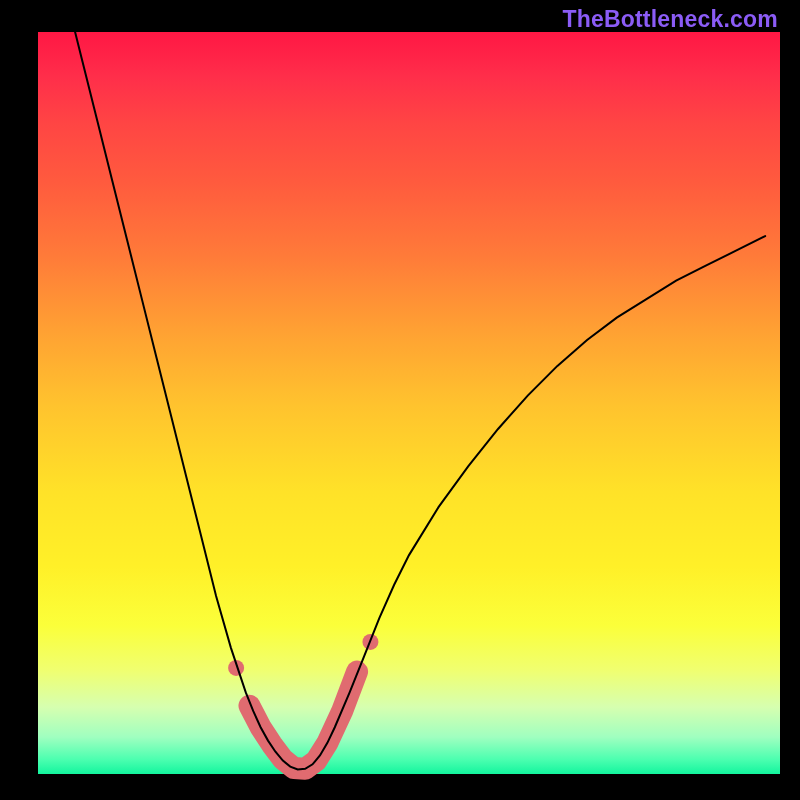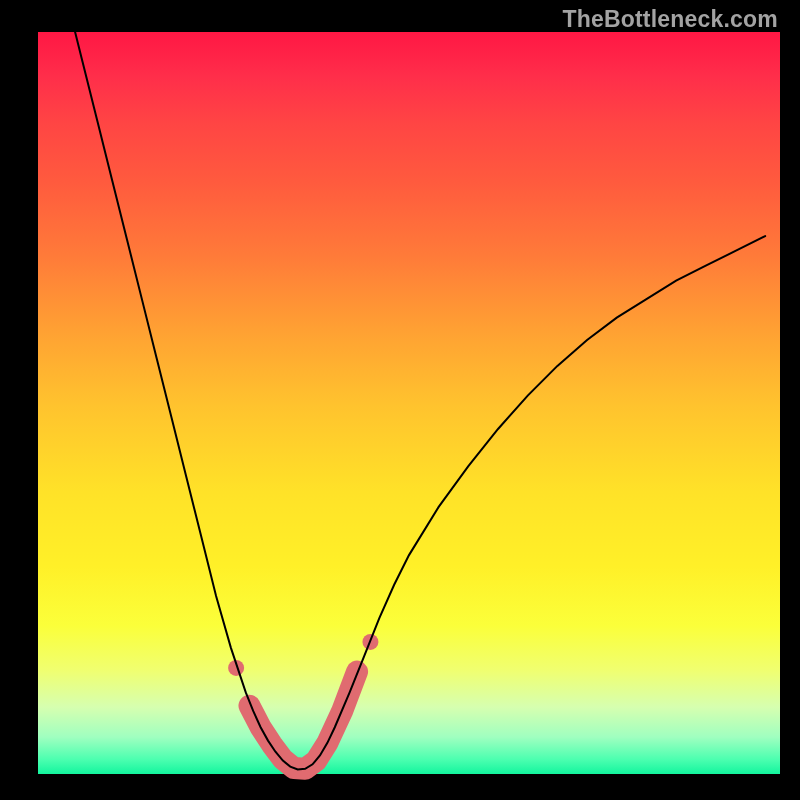--- a/index.html
+++ b/index.html
@@ -33,21 +33,21 @@
       #fbff3a 80%,
       #f0ff70 86%,
       #d6ffb0 91%,
       #a0ffc0 95%,
       #4dffb0 98%,
       #13f59e 100%
     );
   }
   .watermark {
     position: absolute;
-    color: #a3a3a3;
+    color: #8b5cf6;
     font-weight: 600;
     letter-spacing: 0.2px;
     white-space: nowrap;
   }
   svg.curves {
     position: absolute;
     left: 0; top: 0;
   }
   .curve-stroke {
     fill: none;

